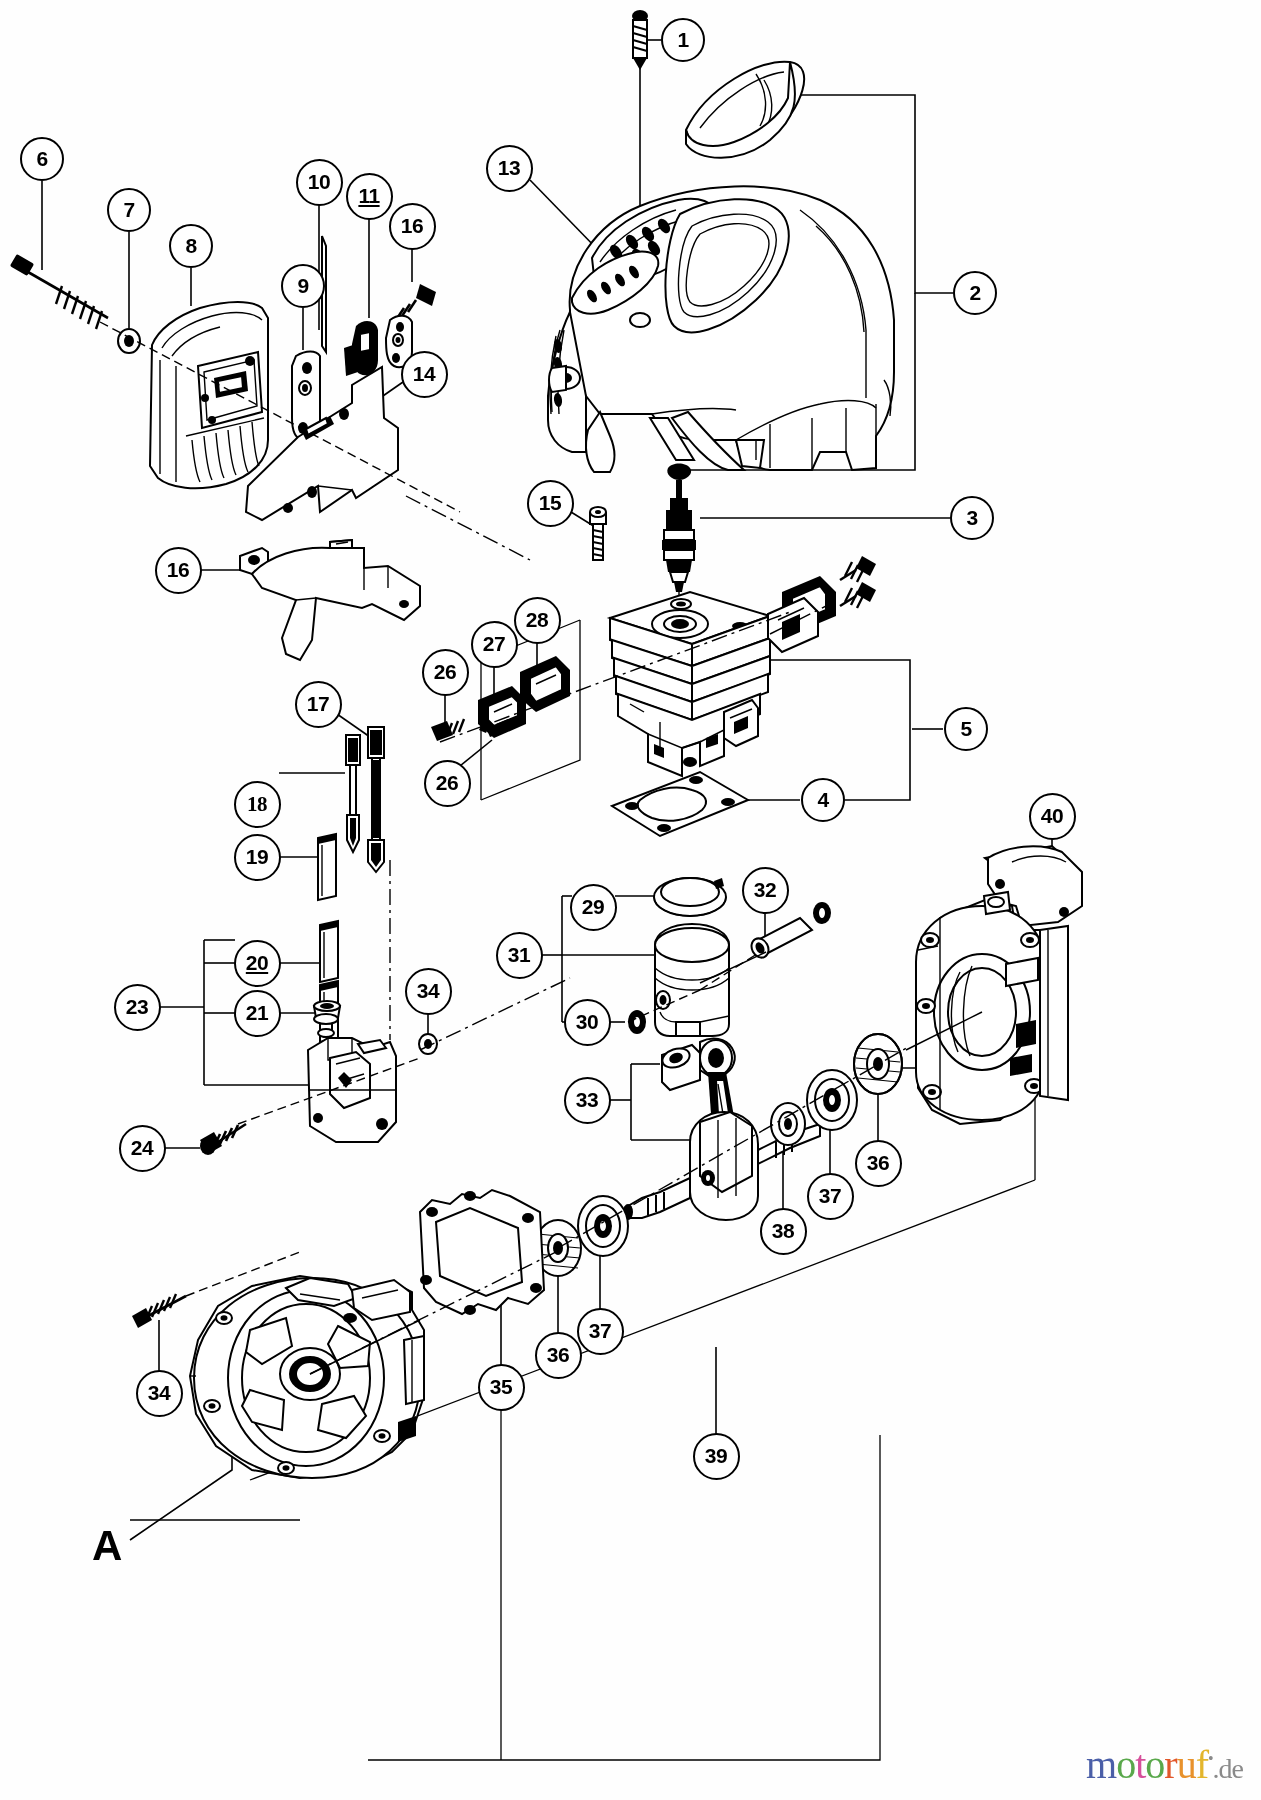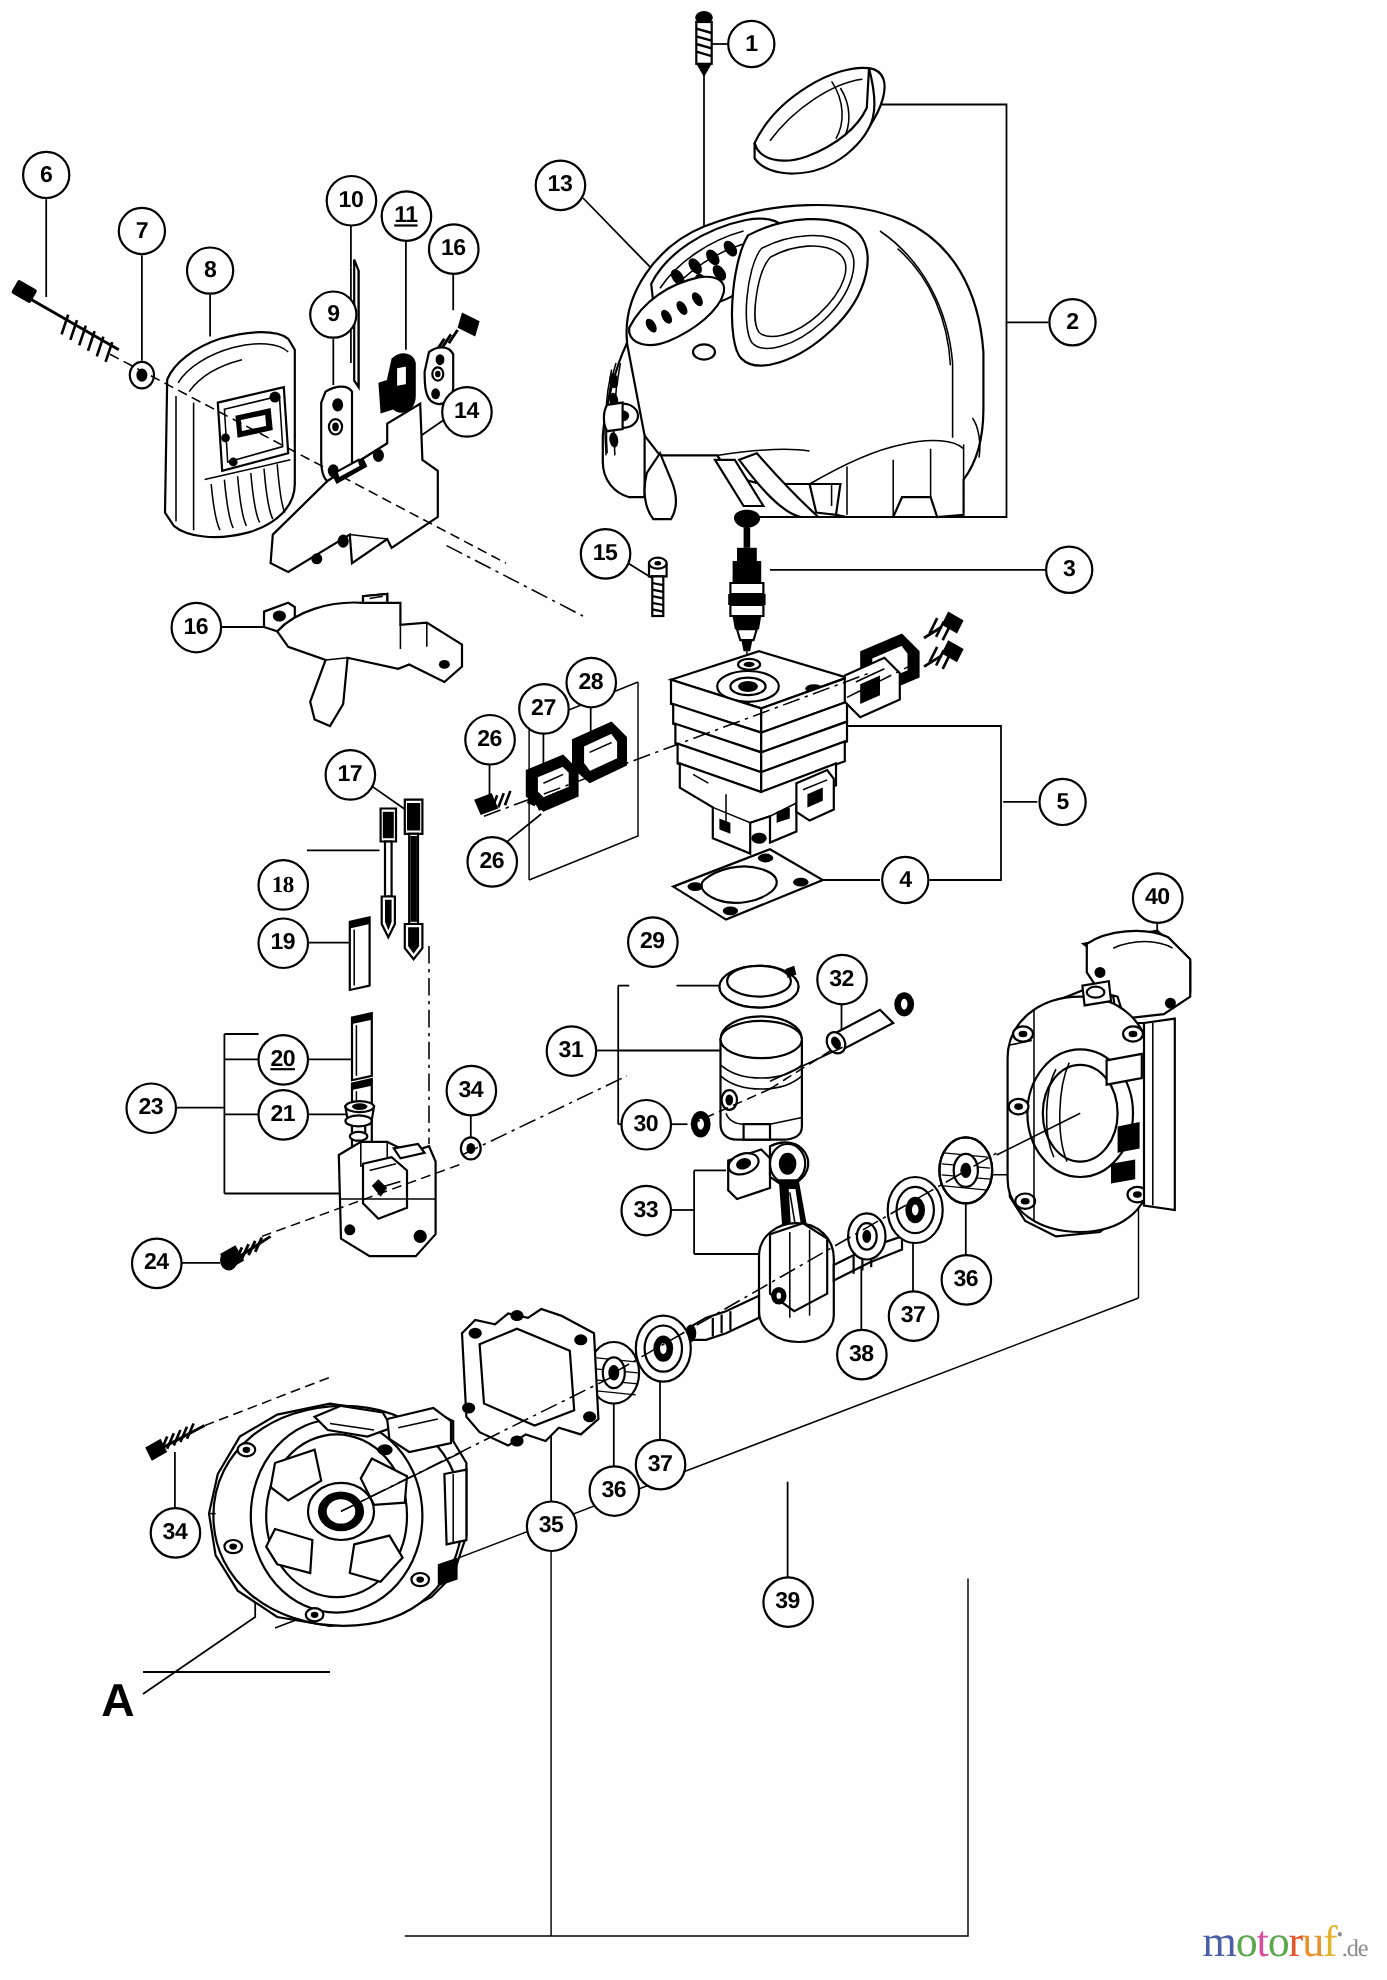--- a/index.html
+++ b/index.html
@@ -33,21 +33,21 @@
     font-weight:bold;font-size:42px;color:#000;
     z-index:40;
   }
   #wm{
     position:absolute;right:18px;bottom:12px;
     font-family:"Liberation Serif",serif;
     font-size:40px;letter-spacing:-1px;
     z-index:60;white-space:nowrap;
   }
   #wm .l{display:inline-block;}
-  #wm .de{font-size:22px;color:#8a8a8a;}
+  #wm .de{font-size:28px;color:#8a8a8a;}
   #wm .tick{font-size:16px;color:#8a8a8a;vertical-align:super;}
 </style>
 </head>
 <body>
 
 <div id="sheet">
 
   <svg id="art" viewBox="0 0 1261 1800" xmlns="http://www.w3.org/2000/svg">
     <defs>
       <style>
@@ -918,21 +918,21 @@
   <div class="bub s2" style="left:257px;top:857px;">19</div>
   <div class="bub s2" style="left:257px;top:963px;text-decoration:underline;">20</div>
   <div class="bub s2" style="left:257px;top:1013px;">21</div>
   <div class="bub s2" style="left:137px;top:1007px;">23</div>
   <div class="bub s2" style="left:142px;top:1148px;">24</div>
   <div class="bub s2" style="left:428px;top:991px;">34</div>
   <div class="bub s2" style="left:445px;top:672px;">26</div>
   <div class="bub s2" style="left:447px;top:783px;">26</div>
   <div class="bub s2" style="left:494px;top:644px;">27</div>
   <div class="bub s2" style="left:537px;top:620px;">28</div>
-  <div class="bub s2" style="left:593px;top:856px;">29</div>
+  <div class="bub s2" style="left:593px;top:907px;">29</div>
   <div class="bub s2" style="left:587px;top:1022px;">30</div>
   <div class="bub s2" style="left:519px;top:955px;">31</div>
   <div class="bub s2" style="left:765px;top:890px;">32</div>
   <div class="bub s2" style="left:587px;top:1100px;">33</div>
   <div class="bub s2" style="left:159px;top:1393px;">34</div>
   <div class="bub s2" style="left:501px;top:1387px;">35</div>
   <div class="bub s2" style="left:558px;top:1355px;">36</div>
   <div class="bub s2" style="left:600px;top:1331px;">37</div>
   <div class="bub s2" style="left:783px;top:1231px;">38</div>
   <div class="bub s2" style="left:830px;top:1196px;">37</div>

